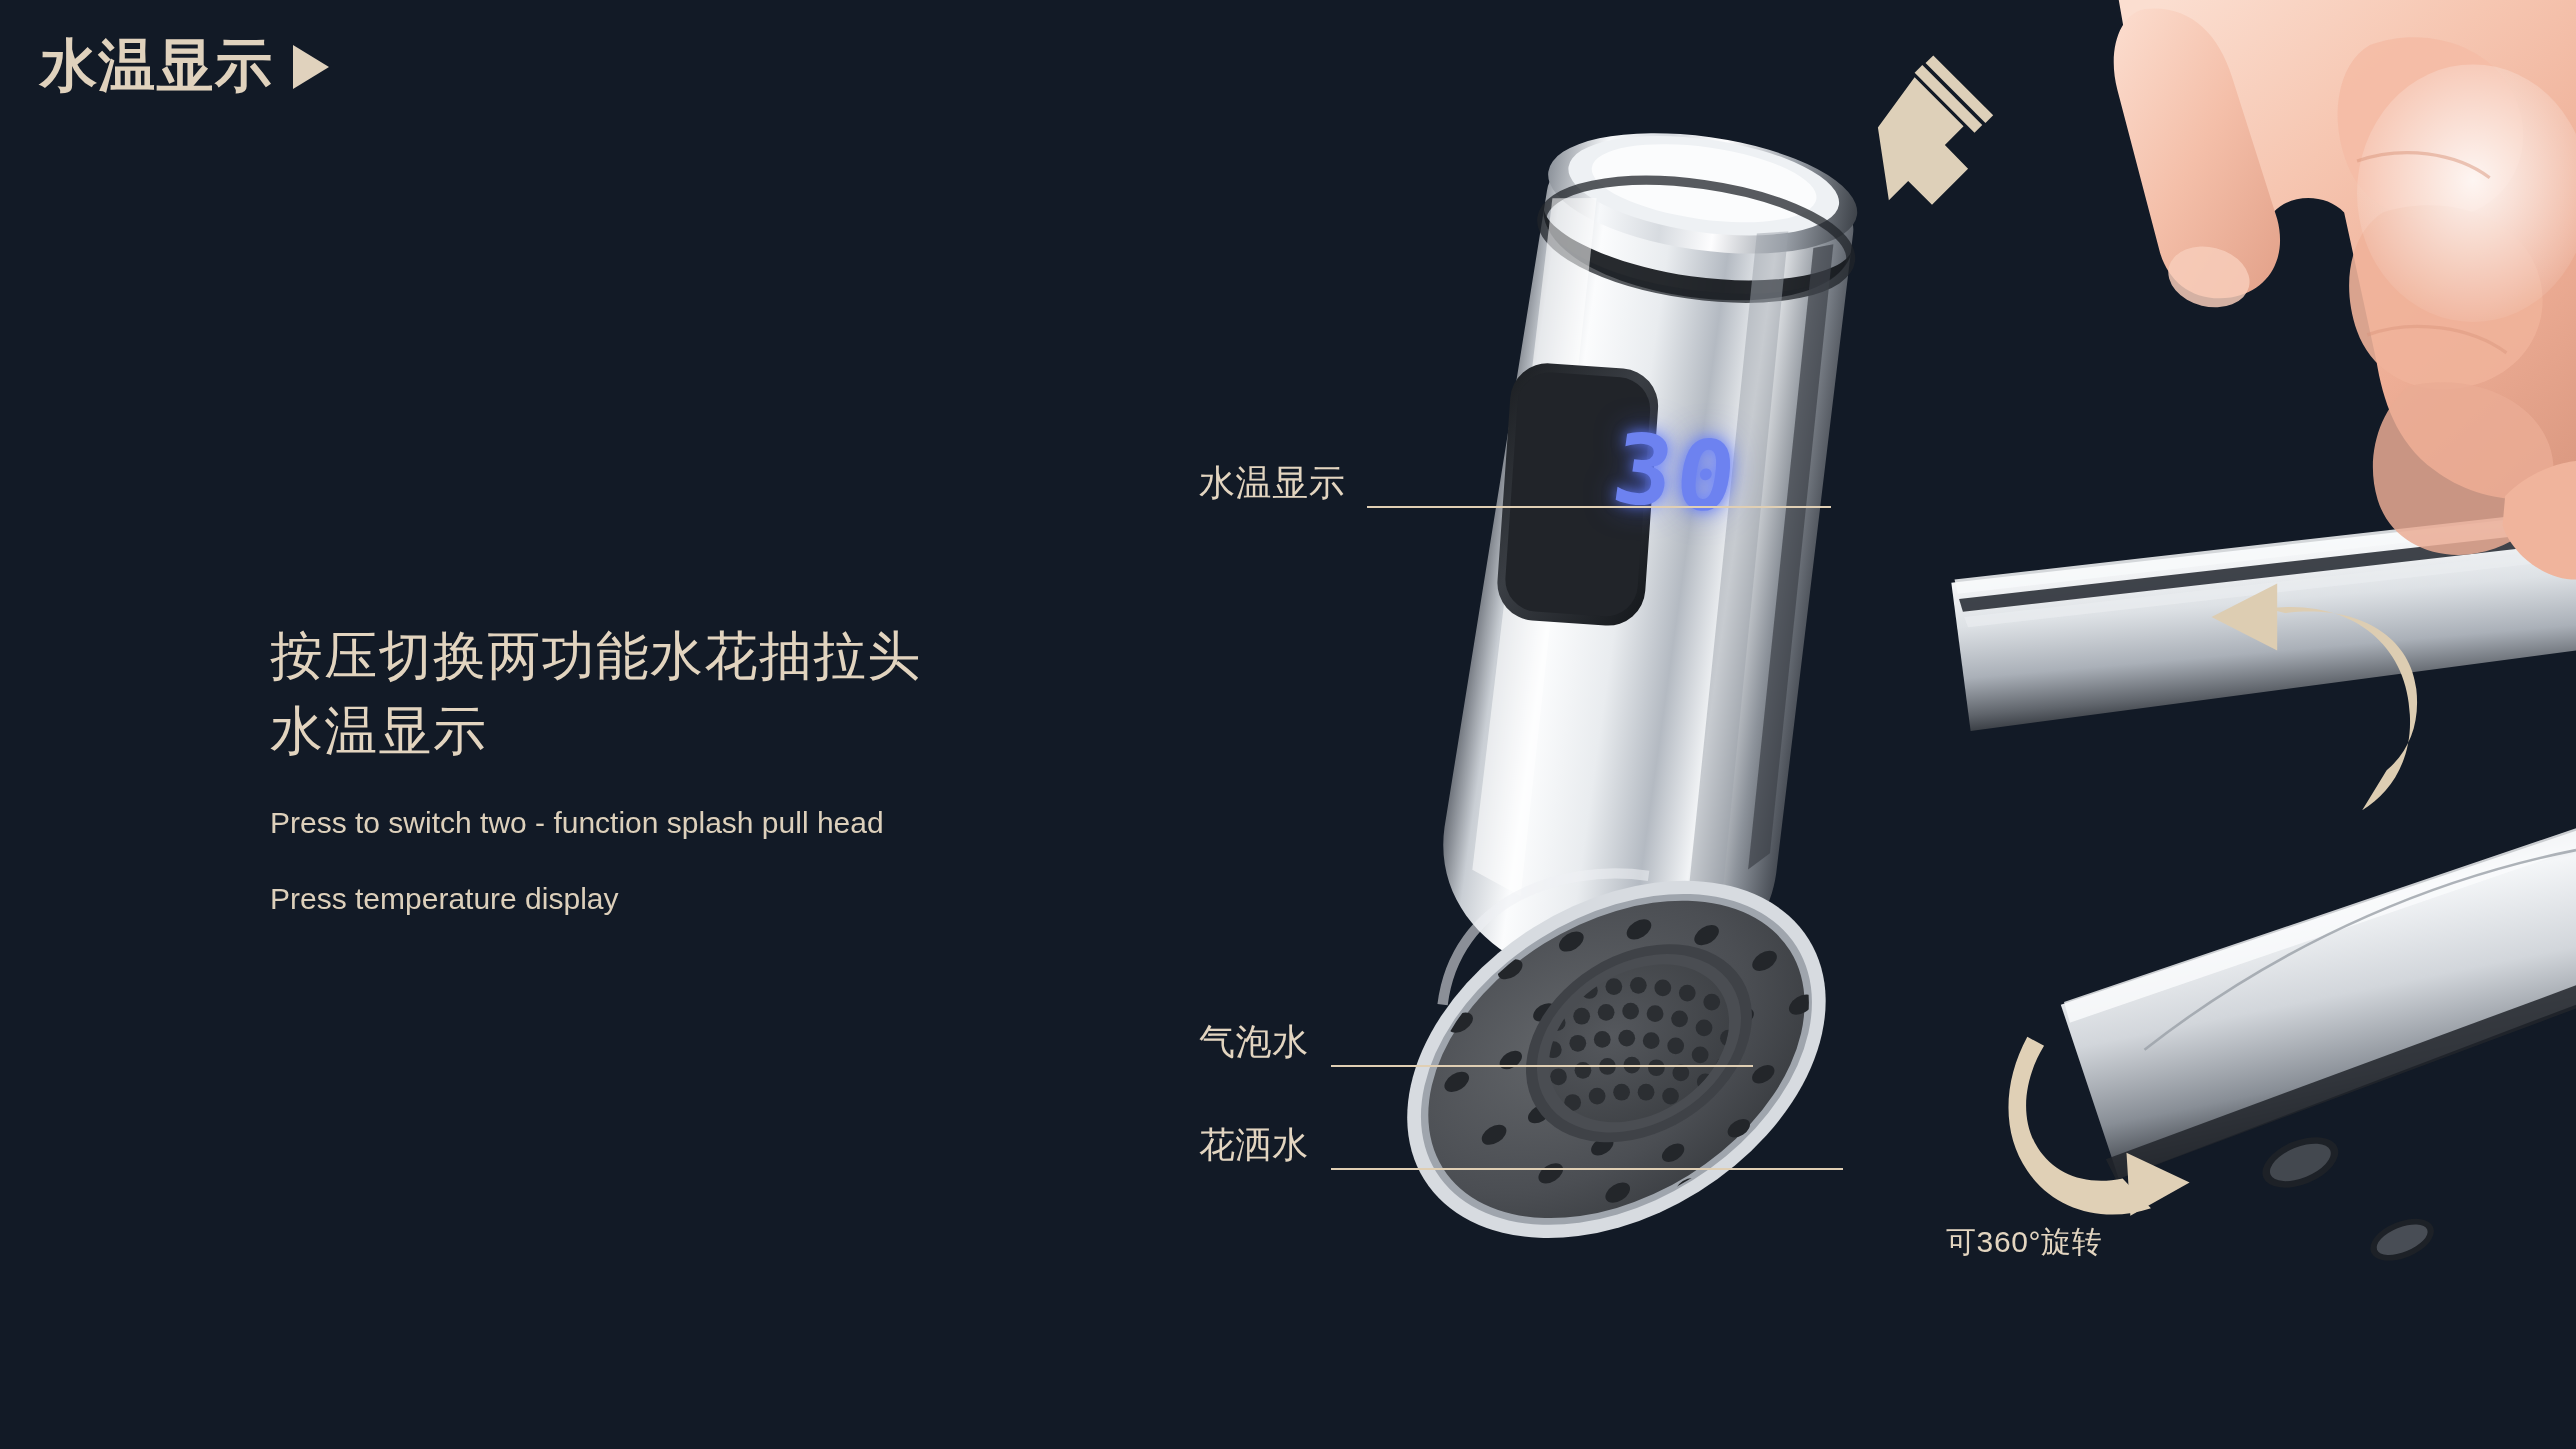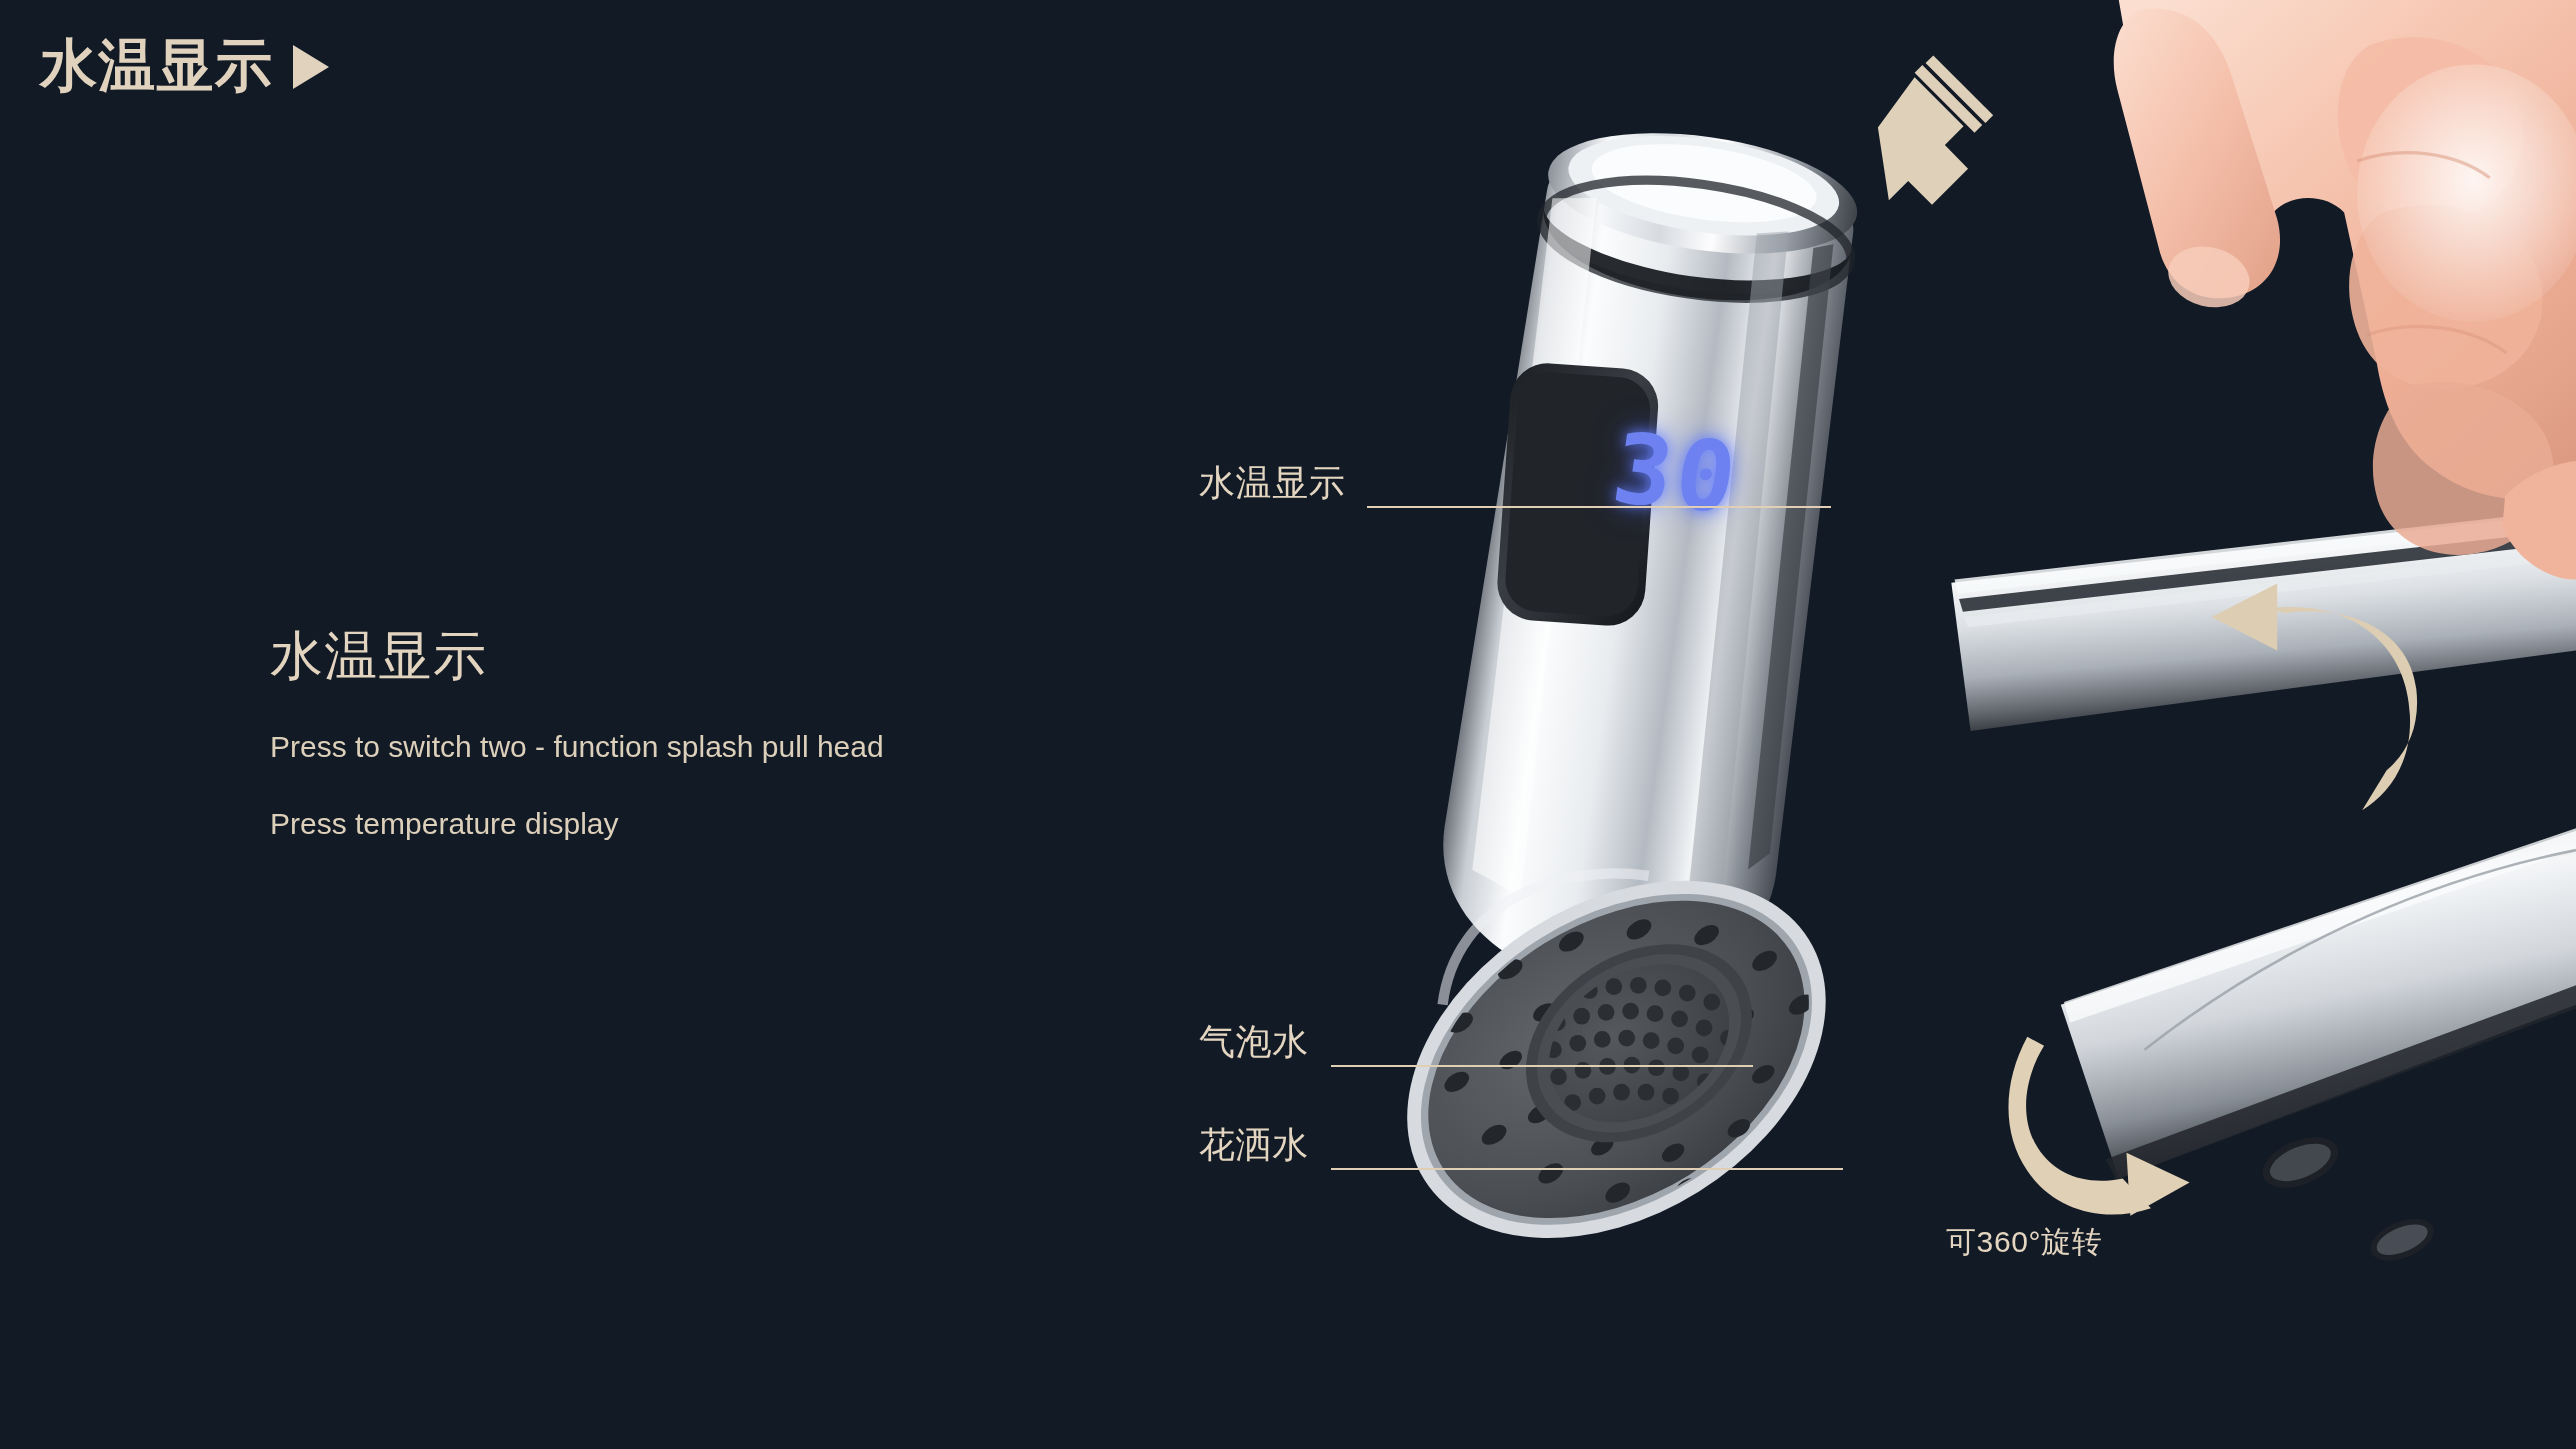--- a/index.html
+++ b/index.html
@@ -384,20 +384,21 @@
   </svg>
 
   <div class="led-value">30</div>
 
   <div class="header">
     <div class="header-title">水温显示</div>
     <div class="header-caret"></div>
   </div>
 
   <div class="copy">
+    <div class="copy-cn">按压切换两功能水花抽拉头</div>
     <div class="copy-cn">水温显示</div>
     <div class="copy-en">Press to switch two - function splash pull head</div>
     <div class="copy-en">Press temperature display</div>
   </div>
 
   <div class="callout callout-temp">
     <div class="callout-label">水温显示</div>
     <div class="callout-line"></div>
   </div>
 

